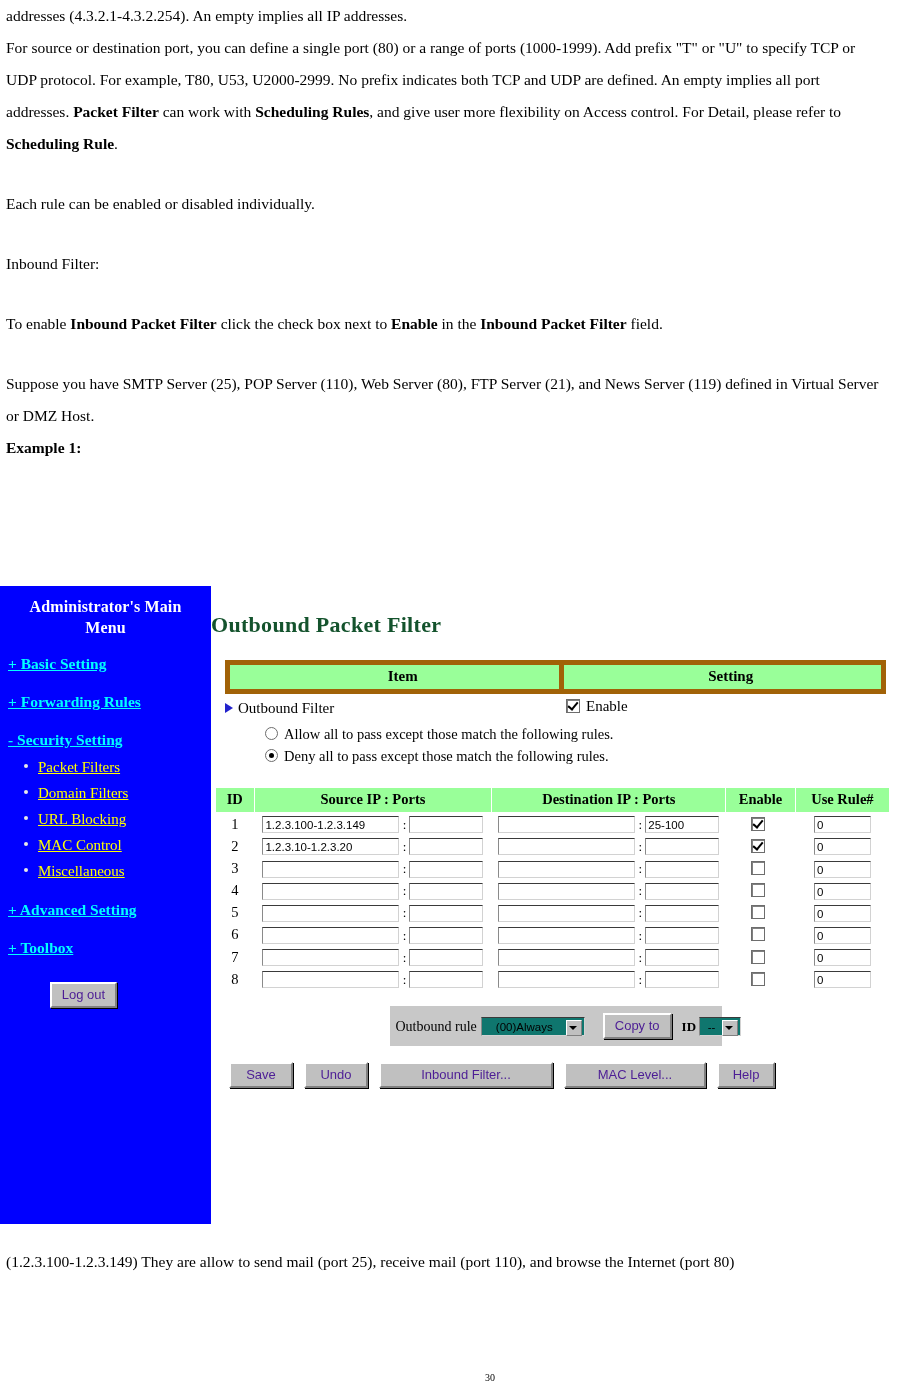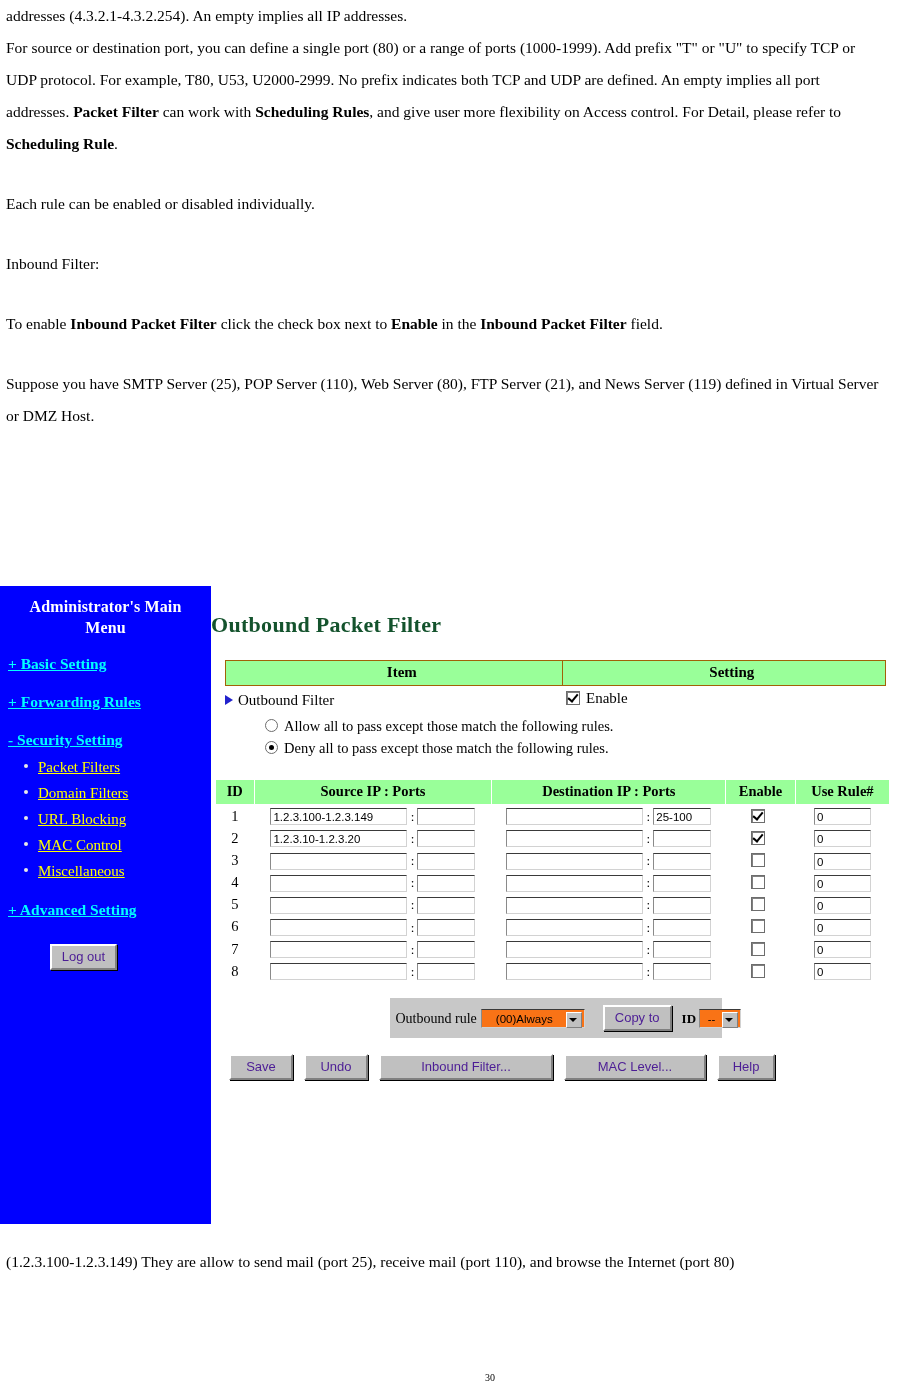--- a/index.html
+++ b/index.html
@@ -167,21 +167,21 @@
     margin: 22px 0 0 14px;
     width: 661px;
     border-collapse: collapse;
   }
   .item-table th {
     background: #99ff99;
     color: #000;
     font-weight: bold;
     font-size: 15px;
     padding: 3px 0 4px 16px;
-    border: 1px solid #a16207;
+    border: 5px solid #a16207;
   }
   .item-th-item { width: 338px; }
   .item-th-setting { width: 323px; }
 
   .filter-row {
     margin: 4px 0 0 14px;
     width: 661px;
     position: relative;
     height: 22px;
   }
@@ -299,38 +299,38 @@
     box-sizing: border-box;
     display: inline-block;
     text-align: left;
     overflow: hidden;
     white-space: nowrap;
     color: #000;
     vertical-align: middle;
     cursor: text;
   }
   .in-ip { width: 137px; }
-  .in-port { width: 58px; }
+  .in-port { width: 74px; }
   .in-rule { width: 57px; }
   .colon { display: inline-block; width: 10px; text-align: center; font-size: 13px; vertical-align: middle; }
 
   
   .sched-bar {
     margin: 16px auto 0 auto;
     width: 332px;
     background: #c8c8c8;
     padding: 7px 6px;
     box-sizing: border-box;
     text-align: center;
     white-space: nowrap;
   }
   .sched-label { font-size: 14px; vertical-align: middle; margin-right: 4px; }
   .sel95 {
     display: inline-block;
-    background: #f97316;
+    background: #0f766e;
     border-top: 1px solid #3a3a3a;
     border-left: 1px solid #8a8a8a;
     border-right: 1px solid #d2d2d2;
     border-bottom: 1px solid #d2d2d2;
     font-family: "Liberation Sans", "DejaVu Sans", sans-serif;
     font-size: 11.5px;
     height: 19px;
     line-height: 19px;
     padding: 0 20px 0 3px;
     position: relative;
@@ -407,20 +407,21 @@
   <div class="spacer-md"></div>
   <p class="para">Each rule can be enabled or disabled individually.</p>
   <div class="spacer-md"></div>
   <p class="para">Inbound Filter:</p>
   <div class="spacer-md"></div>
   <p class="para">
     <span>To enable </span><b>Inbound Packet Filter</b><span> click the check box next to </span><b>Enable</b><span> in the </span><b>Inbound Packet Filter</b><span> field.</span>
   </p>
   <div class="spacer-md"></div>
   <p class="para">Suppose you have SMTP Server (25), POP Server (110), Web Server (80), FTP Server (21), and News Server (119) defined in Virtual Server or DMZ Host.</p>
+  <p class="para"><b>Example 1:</b></p>
 </div>
 
 <div class="router-ui">
 
   <div class="sidebar">
     <div class="sidebar-title">Administrator's Main Menu</div>
 
     <ul class="menu-list">
     </ul>
 
@@ -450,20 +451,23 @@
       </li>
       <li>
         <span class="lnk-yellow">Miscellaneous</span>
       </li>
     </ul>
 
     <div class="section-row">
       <span class="lnk-cyan">+ Advanced Setting</span>
     </div>
 
+    <div class="section-row">
+      <span class="lnk-cyan">+ Toolbox</span>
+    </div>
 
     <div class="logout-wrap">
       <span class="btn95">Log out</span>
     </div>
   </div>
 
   <div class="main-panel">
 
     <div class="panel-title">Outbound Packet Filter</div>
 

